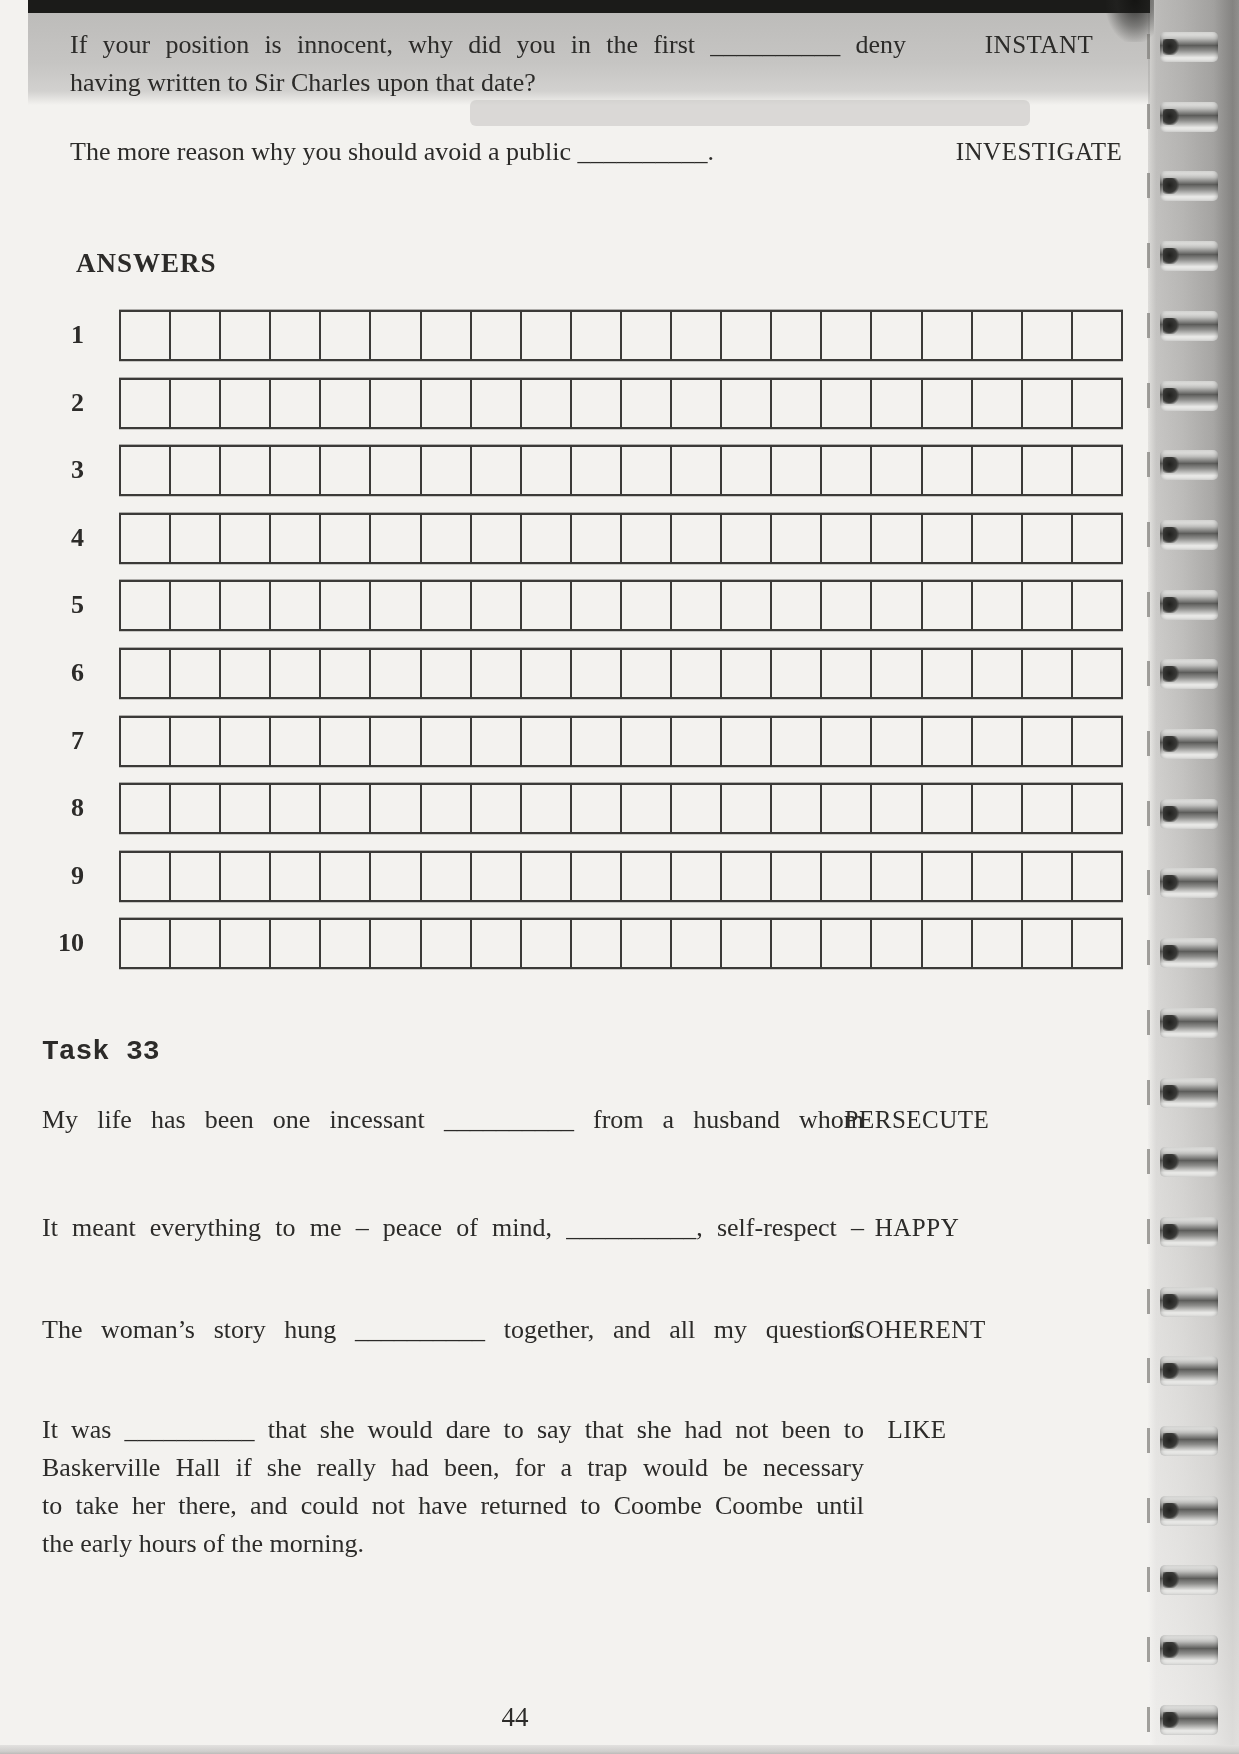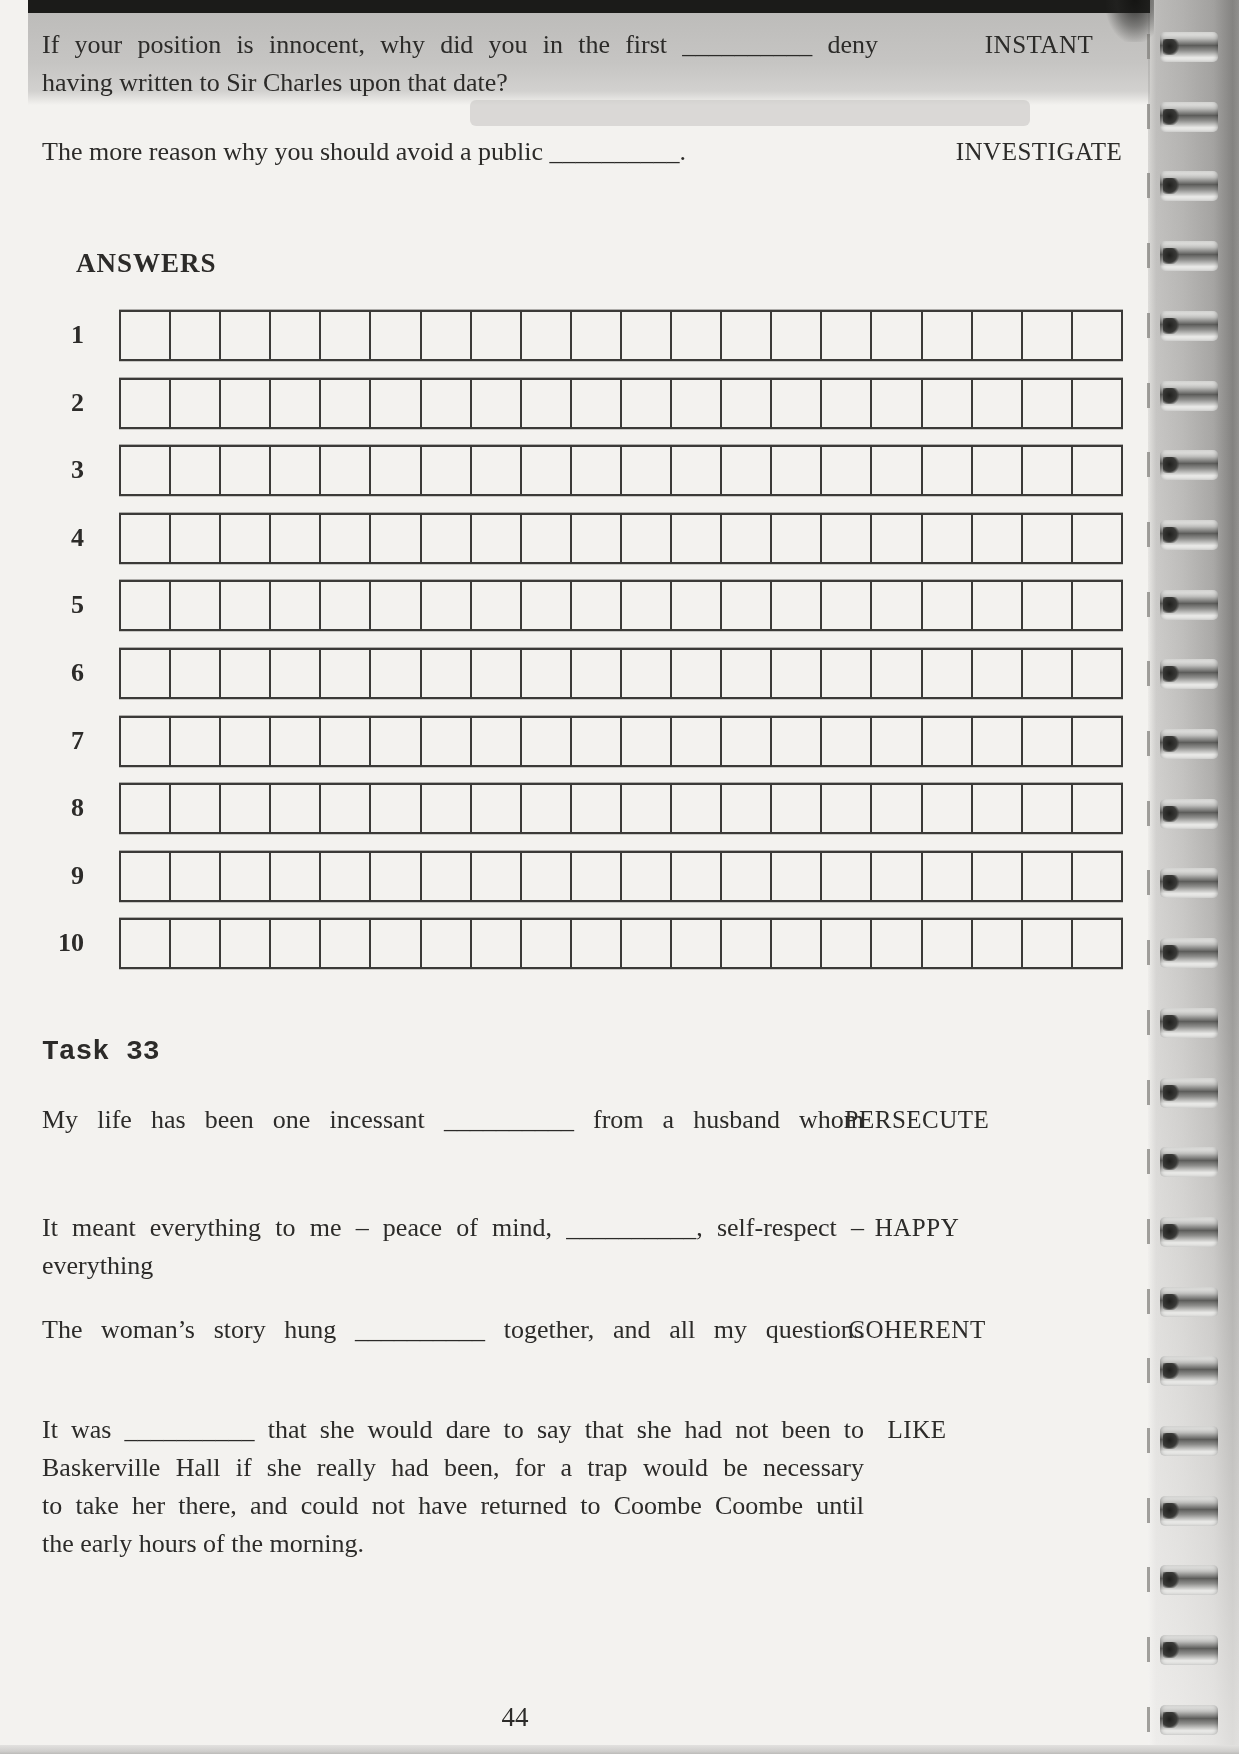--- a/index.html
+++ b/index.html
@@ -27,21 +27,21 @@
     background:linear-gradient(180deg,rgba(150,149,147,.35) 0%,rgba(190,189,187,.12) 40%,rgba(244,243,241,.82) 100%);}
   .ring{position:absolute;left:12px;width:58px;height:30px;border-radius:5px;
     background:linear-gradient(180deg,#fafaf8 0%,#bdbdbb 22%,#5d5d5b 45%,#8e8e8c 62%,#e8e8e6 85%,#f5f5f3 100%);
     box-shadow:inset 0 0 4px rgba(0,0,0,.35);}
   .ring::before{content:"";position:absolute;left:3px;top:7px;width:16px;height:16px;
     background:radial-gradient(circle at 40% 45%,#1f1f1d 0%,#3a3a38 55%,rgba(58,58,56,0) 78%);}
   .ring::after{content:"";position:absolute;left:-13px;top:2px;width:3px;height:25px;background:#84837f;opacity:.75;}
   
   .ex-item{position:absolute;left:0;width:1239px;z-index:3;}
   .ex-text{position:absolute;left:42px;top:0;}
-  .w-intro{width:836px;}
+  .w-intro{width:836px;margin-left:28px;}
   .w-task{width:822px;}
   .line{font-size:26px;line-height:38px;white-space:normal;}
   .just{text-align:justify;text-align-last:justify;}
   .ex-kw{position:absolute;top:0;font-size:25px;line-height:38px;text-align:center;white-space:nowrap;letter-spacing:.5px;}
   .kw-intro{left:950px;width:178px;}
   .kw-task{left:843px;width:148px;}
   .intro-0{top:26px;}
   .intro-1{top:133px;}
   .task-0{top:1101px;}
   .task-1{top:1209px;}
@@ -326,21 +326,20 @@
 <section id="task-items">
     <div class="ex-item task-0">
       <div class="ex-text w-task">
         <div class="line just">My life has been one incessant __________ from a husband whom</div>
       </div>
       <div class="ex-kw kw-task">PERSECUTE</div>
     </div>
     <div class="ex-item task-1">
       <div class="ex-text w-task">
         <div class="line just">It meant everything to me – peace of mind, __________, self-respect –</div>
-        <div class="line">everything</div>
       </div>
       <div class="ex-kw kw-task">HAPPY</div>
     </div>
     <div class="ex-item task-2">
       <div class="ex-text w-task">
         <div class="line just">The woman’s story hung __________ together, and all my questions</div>
       </div>
       <div class="ex-kw kw-task">COHERENT</div>
     </div>
     <div class="ex-item task-3">

